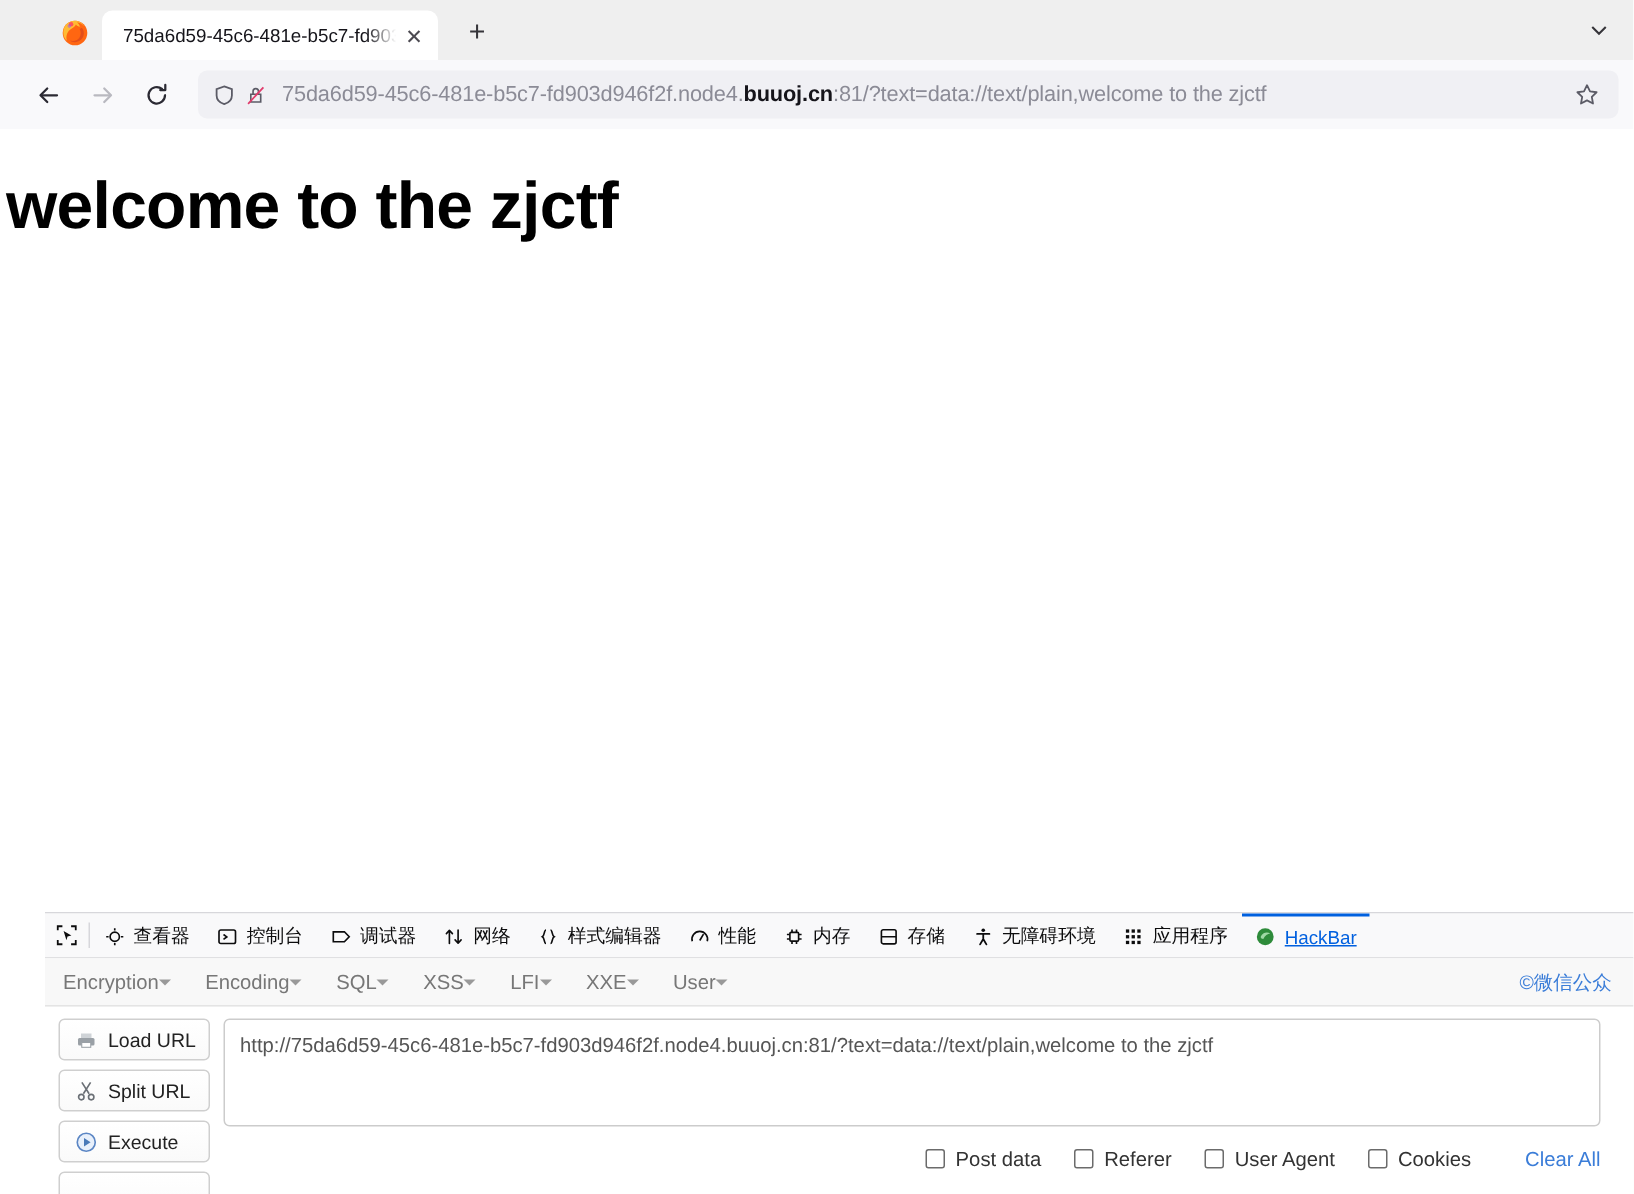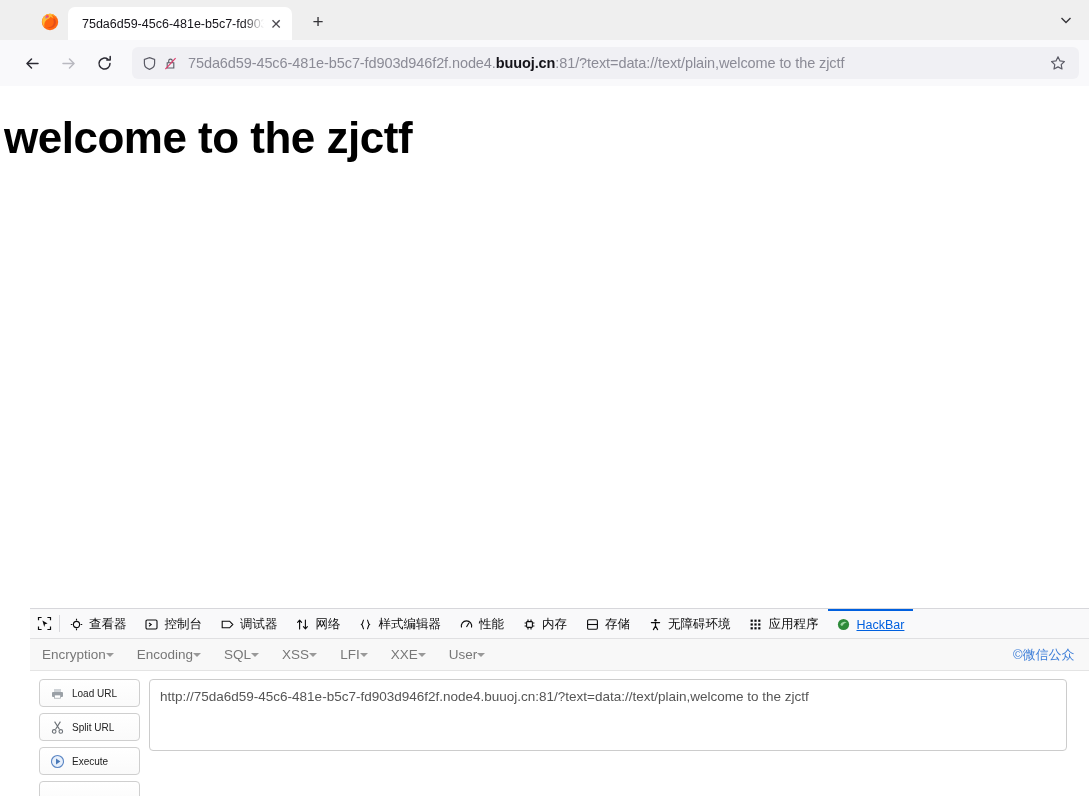--- a/index.html
+++ b/index.html
@@ -198,21 +198,21 @@
     display: flex; flex-direction: column; gap: 6px;
     padding-left: 9px;
   }
   .hb-btn {
     height: 28px;
     border: 1px solid #cfcfcf;
     border-radius: 4px;
     background: linear-gradient(#ffffff, #fafafa);
     display: flex; align-items: center; gap: 7px;
     padding: 0 9px;
-    font-size: 10px; color: #222222;
+    font-size: 13px; color: #222222;
     white-space: nowrap;
     flex: none;
   }
   .hb-btn .bi { width: 16px; height: 16px; display: flex; align-items: center; justify-content: center; flex: none; }
 
   .hb-main { flex: 1; padding: 0 22px 0 9px; display: flex; flex-direction: column; min-width: 0; align-items: flex-end; }
   .hb-url {
     width: 100%;
     height: 72px;
     border: 1px solid #cccccc;
@@ -517,17 +517,36 @@
           </div>
 
           <div class="hb-btn">
             <span></span>
           </div>
         </div>
 
         <div class="hb-main">
           <textarea class="hb-url" placeholder="" style="">http://75da6d59-45c6-481e-b5c7-fd903d946f2f.node4.buuoj.cn:81/?text=data://text/plain,welcome to the zjctf</textarea>
 
+          <div class="hb-opts">
+            <div class="hb-opt">
+              <span class="hb-cb"></span>
+              <span>Post data</span>
+            </div>
+            <div class="hb-opt">
+              <span class="hb-cb"></span>
+              <span>Referer</span>
+            </div>
+            <div class="hb-opt">
+              <span class="hb-cb"></span>
+              <span>User Agent</span>
+            </div>
+            <div class="hb-opt">
+              <span class="hb-cb"></span>
+              <span>Cookies</span>
+            </div>
+            <div class="hb-clear">Clear All</div>
+          </div>
         </div>
       </div>
     </div>
   </div>
 </div>
 
 </body></html>

